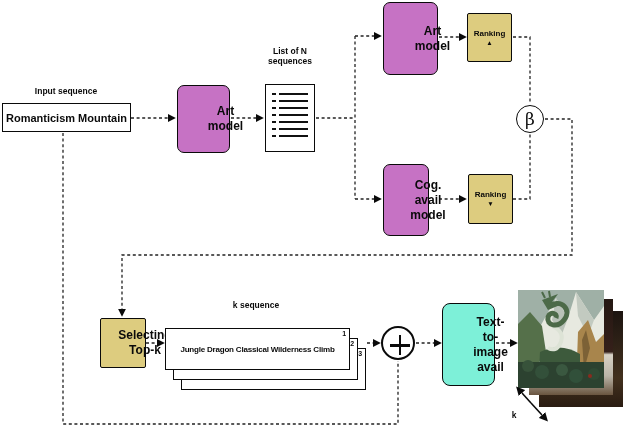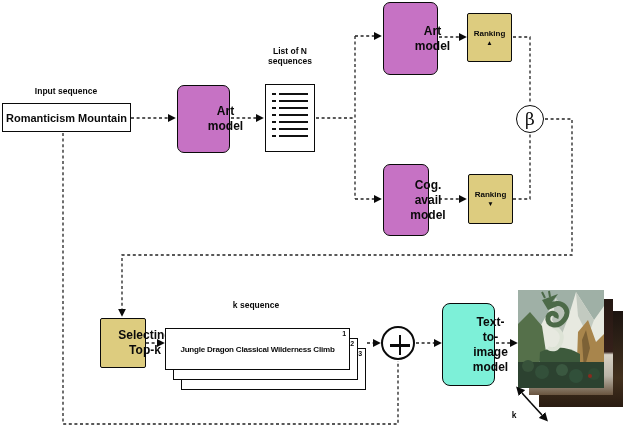--- a/index.html
+++ b/index.html
@@ -171,21 +171,21 @@
   </div>
 
   <div class="circle" id="plus-node" style="left:381px;top:326px;width:34px;height:34px;border-width:2px;">
     <span class="ph"></span>
     <span class="pv"></span>
   </div>
 
   <div class="box cyan f75 prewrap" style="left:442px;top:303px;width:53px;height:83px;">
     <span class="prewrap">Text-
 to-image
-model</span>
+avail</span>
   </div>
 
   <div>
     <div class="img-back" id="img-3" style="left:539px;top:311px;"></div>
     <div class="img-back" id="img-2" style="left:529px;top:299px;"></div>
     <svg class="abs" style="left:518px;top:290px;" width="86" height="98" viewBox="0 0 86 98">
       <rect width="86" height="98" fill="#9fb0a6"></rect>
       <path d="M18 44 L38 8 L50 28 L58 2 L76 30 L86 16 V64 H0 Z" fill="#e7e9e0"></path>
       <path d="M38 8 L50 28 L44 44 L34 30 Z" fill="#b9c2b8"></path>
       <path d="M58 2 L76 30 L70 46 L60 26 Z" fill="#c2cac0"></path>

